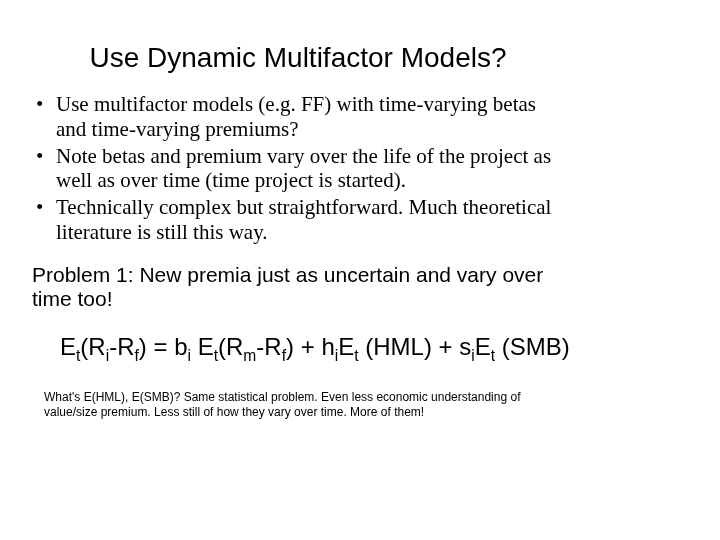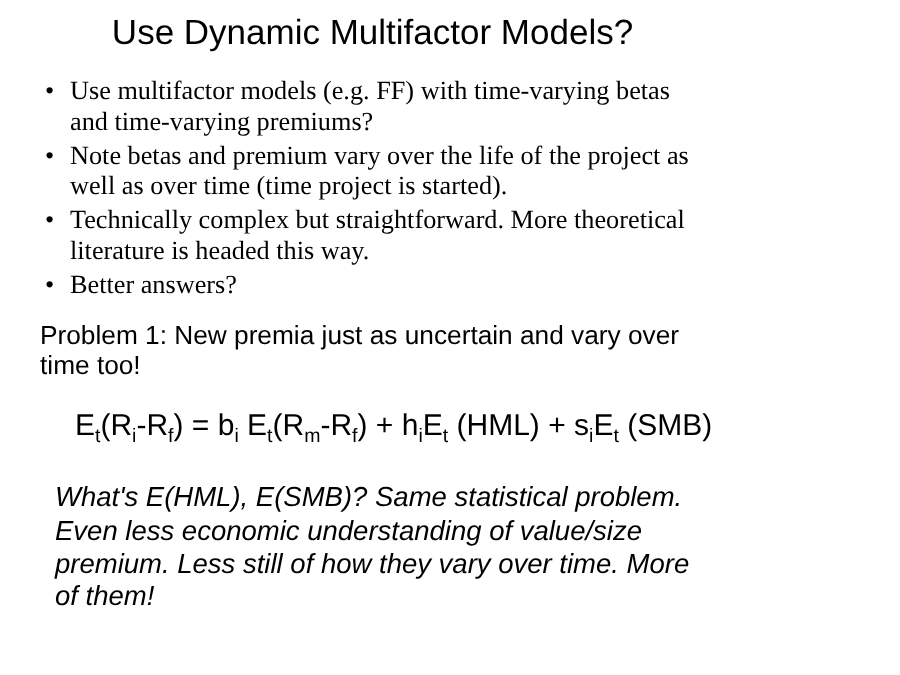--- a/index.html
+++ b/index.html
@@ -8,21 +8,21 @@
     width: 720px;
     height: 540px;
     background: #ffffff;
     font-family: Arial, Helvetica, sans-serif;
     color: #000;
   }
   .slide {
     box-sizing: border-box;
     width: 596px;
     height: 540px;
-    padding: 4px 30px 20px 30px;
+    padding: 36px 30px 20px 30px;
     border-radius: 20px;
   }
   .title {
     text-align: center;
     font-size: 28px;
     font-weight: 400;
     margin: 6px 0 18px 0;
   }
   ul.bullets {
     list-style: none;
@@ -51,38 +51,36 @@
   .equation {
     font-size: 24px;
     margin: 0 0 26px 30px;
     white-space: nowrap;
   }
   .equation sub {
     font-size: 0.65em;
     vertical-align: sub;
   }
   .footnote {
-    font-size: 22px;
+    font-size: 12px;
     line-height: 1.2;
     margin: 0 14px 0 14px;
-    font-style: italic;
   }
 </style>
 </head>
 <body>
 
 <div class="slide">
 
   <div class="title">Use Dynamic Multifactor Models?</div>
 
   <ul class="bullets">
     <li>Use multifactor models (e.g. FF) with time-varying betas and time-varying premiums?</li>
     <li>Note betas and premium vary over the life of the project as well as over time (time project is started).</li>
-    <li>Technically complex but straightforward. More theoretical literature is headed this way.</li>
-    <li>Better answers?</li>
+    <li>Technically complex but straightforward. Much theoretical literature is still this way.</li>
   </ul>
 
   <div class="problem">Problem 1: New premia just as uncertain and vary over time too!</div>
 
   <div class="equation">
     <span>E</span><sub>t</sub><span>(R</span><sub>i</sub><span>-R</span><sub>f</sub><span>) = b</span><sub>i</sub><span> E</span><sub>t</sub><span>(R</span><sub>m</sub><span>-R</span><sub>f</sub><span>) + h</span><sub>i</sub><span>E</span><sub>t</sub><span> (HML) + s</span><sub>i</sub><span>E</span><sub>t</sub><span> (SMB)</span>
   </div>
 
   <div class="footnote">What's E(HML), E(SMB)? Same statistical problem. Even less economic understanding of value/size premium. Less still of how they vary over time. More of them!</div>
 

